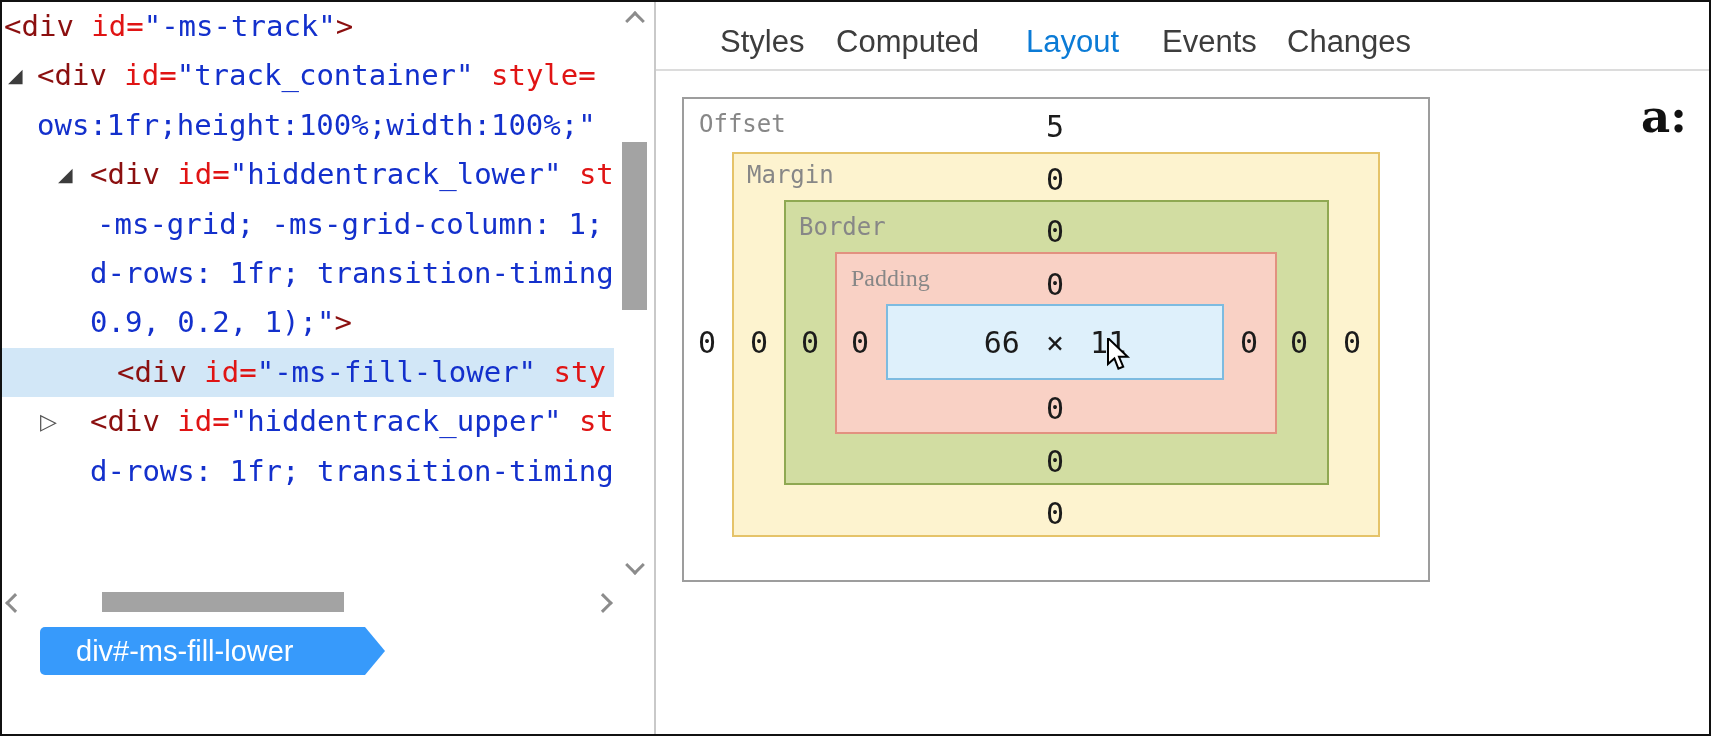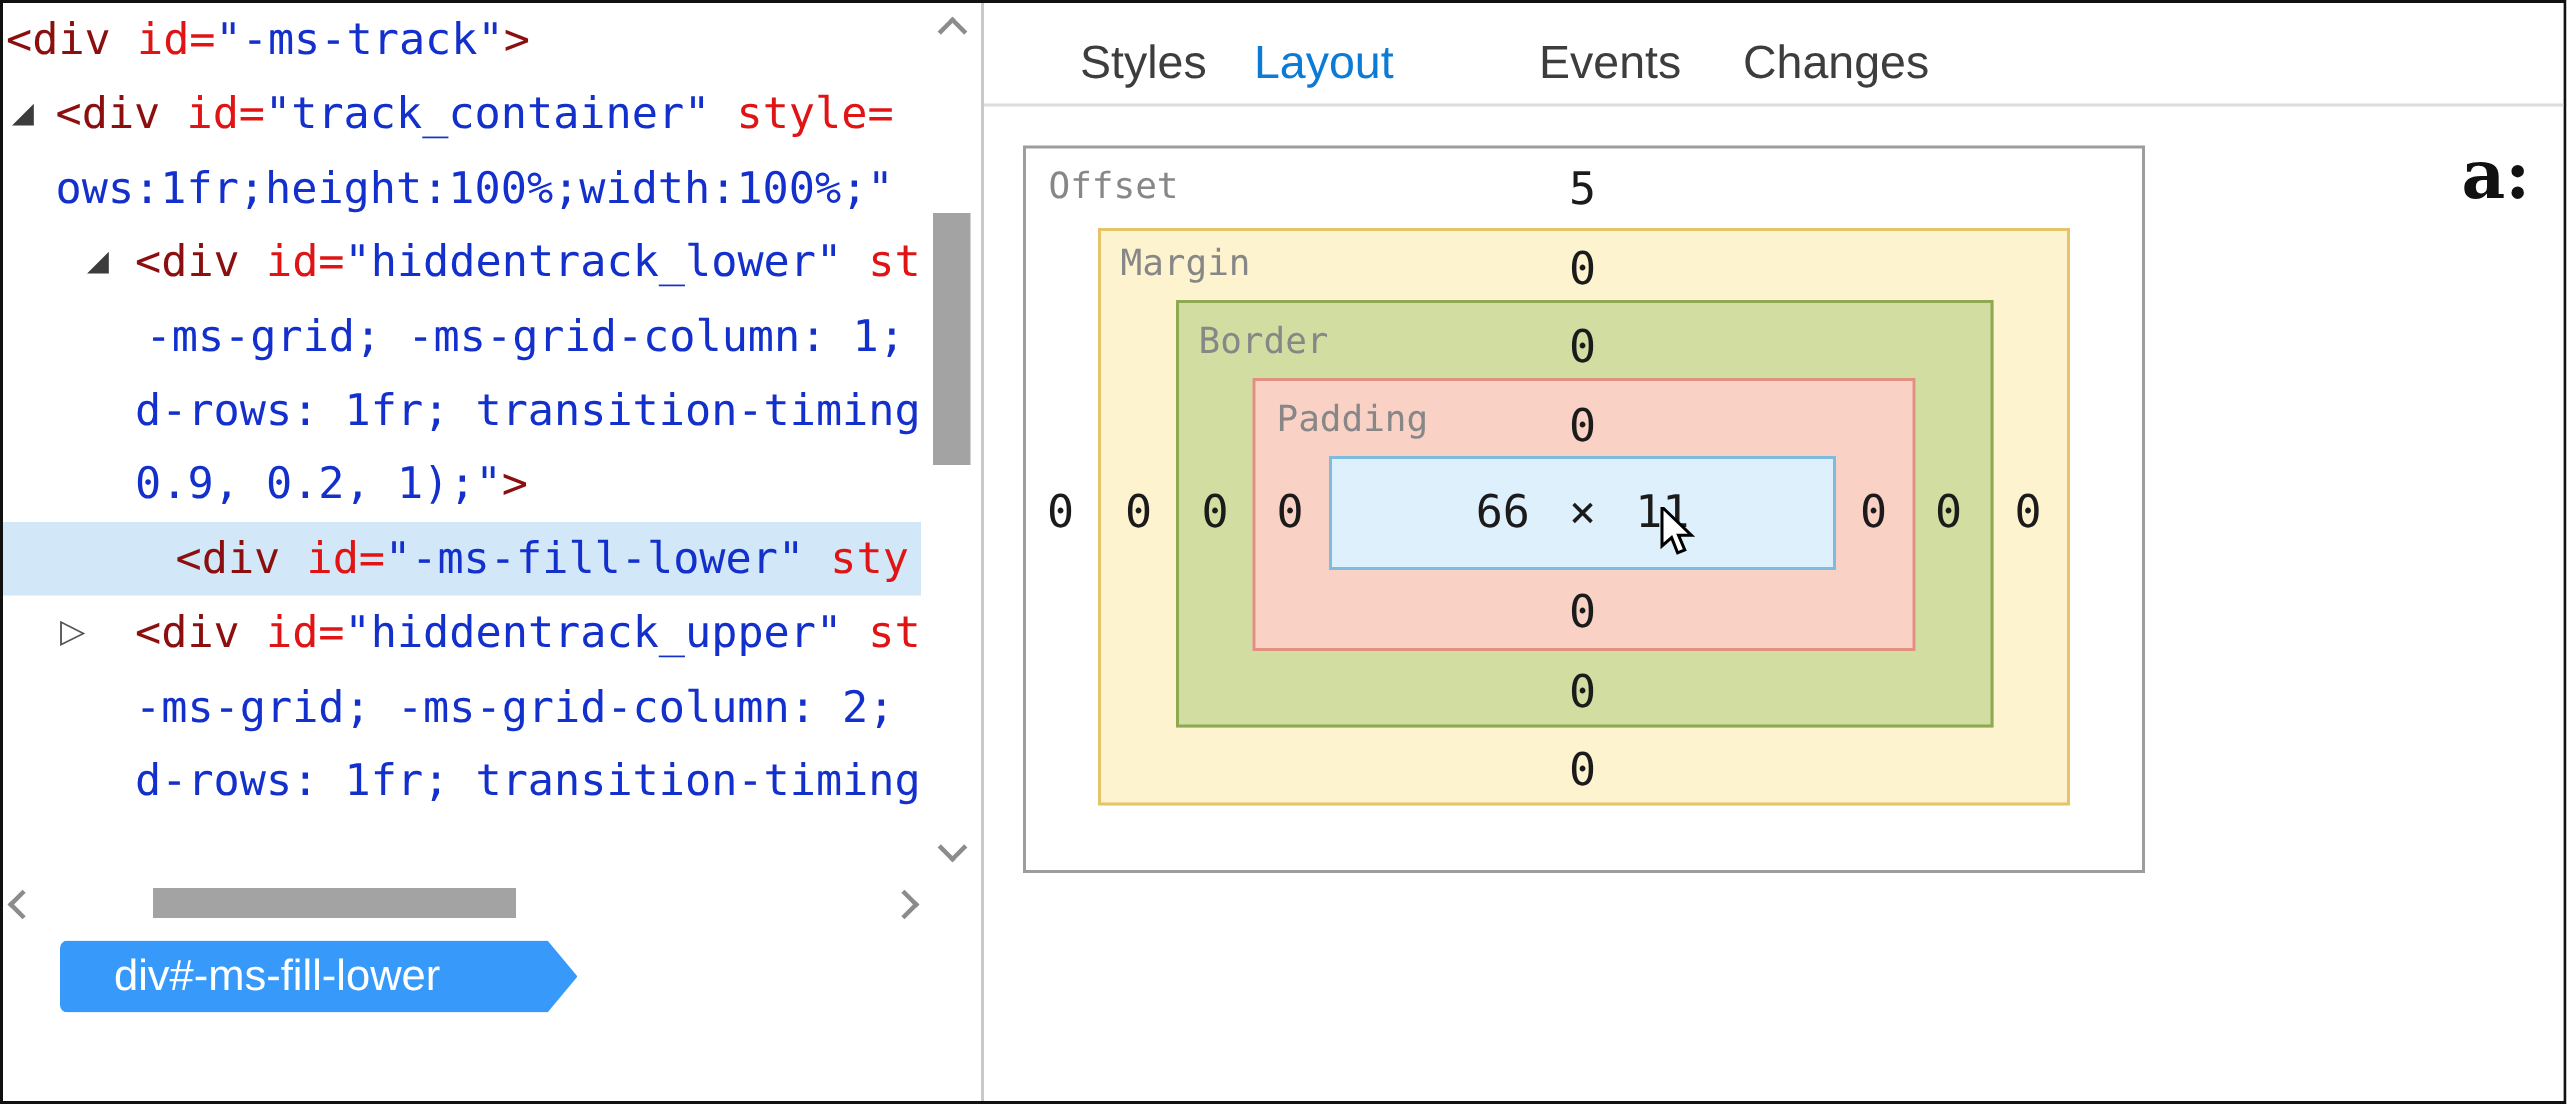--- a/index.html
+++ b/index.html
@@ -60,21 +60,21 @@
   .bm-box{position:absolute;box-sizing:border-box;}
   .bm-offset {left:26px; top:95px; width:748px;height:485px;border:2px solid #9d9d9d;background:#ffffff;}
   .bm-margin {left:76px; top:150px;width:648px;height:385px;border:2px solid #e5c369;background:#fdf3cf;}
   .bm-border {left:128px;top:198px;width:545px;height:285px;border:2px solid #8fa852;background:#d2dda2;}
   .bm-padding{left:179px;top:250px;width:442px;height:182px;border:2px solid #e29180;background:#f9d1c5;}
   .bm-content{left:230px;top:302px;width:338px;height:76px; border:2px solid #7dbbe0;background:#def0fb;}
   .bm-label{position:absolute;font-family:"DejaVu Sans Mono",monospace;font-size:24px;color:#878787;}
   .l-offset {left:43px; top:108px;}
   .l-margin {left:91px; top:159px;}
   .l-border {left:143px;top:211px;}
-  .l-padding{left:195px;top:263px;}
+  .l-padding{left:195px;top:263px;font-family:Liberation Serif, serif;}
   .val{position:absolute;left:399px;transform:translateX(-50%);
        font-family:"DejaVu Sans Mono",monospace;font-size:30px;color:#1b1b1b;}
   .v-off-top{top:107px;} .v-mar-top{top:160px;} .v-bor-top{top:212px;} .v-pad-top{top:265px;}
   .v-pad-bot{top:389px;} .v-bor-bot{top:442px;} .v-mar-bot{top:494px;}
   .sval{position:absolute;top:340px;transform:translate(-50%,-50%);
         font-family:"DejaVu Sans Mono",monospace;font-size:30px;color:#1b1b1b;}
   .v-off-left{left:51px;} .v-mar-left{left:103px;} .v-bor-left{left:154px;} .v-pad-left{left:204px;}
   .v-pad-right{left:593px;} .v-bor-right{left:643px;} .v-mar-right{left:696px;}
   .content-size{
     position:absolute;left:399px;top:340px;transform:translate(-50%,-50%);
@@ -95,21 +95,20 @@
     <div class="code-area">
         <div class="code-line"><span class="code-text" style="padding-left: 2px;"><span class="c-tag">&lt;div </span><span class="c-attr">id=</span><span class="c-val">"-ms-track"</span><span class="c-tag">&gt;</span></span></div>
         <div class="code-line"><span class="tree-arrow expanded" style="left: 6px;">◢</span><span class="code-text" style="padding-left: 35px;"><span class="c-tag">&lt;div </span><span class="c-attr">id=</span><span class="c-val">"track_container"</span><span class="c-tag"> </span><span class="c-attr">style=</span></span></div>
         <div class="code-line"><span class="code-text" style="padding-left: 35px;"><span class="c-val">ows:1fr;height:100%;width:100%;"</span></span></div>
         <div class="code-line"><span class="tree-arrow expanded" style="left: 56px;">◢</span><span class="code-text" style="padding-left: 88px;"><span class="c-tag">&lt;div </span><span class="c-attr">id=</span><span class="c-val">"hiddentrack_lower"</span><span class="c-tag"> </span><span class="c-attr">st</span></span></div>
         <div class="code-line"><span class="code-text" style="padding-left: 57px; margin-left: 38px;"><span class="c-val">-ms-grid; -ms-grid-column: 1;</span></span></div>
         <div class="code-line"><span class="code-text" style="padding-left: 88px;"><span class="c-val">d-rows: 1fr; transition-timing</span></span></div>
         <div class="code-line"><span class="code-text" style="padding-left: 88px;"><span class="c-val">0.9, 0.2, 1);"</span><span class="c-tag">&gt;</span></span></div>
         <div class="code-line selected"><span class="code-text" style="padding-left: 115px;"><span class="c-tag">&lt;div </span><span class="c-attr">id=</span><span class="c-val">"-ms-fill-lower"</span><span class="c-tag"> </span><span class="c-attr">sty</span></span></div>
         <div class="code-line"><span class="tree-arrow collapsed" style="left: 38px;">▷</span><span class="code-text" style="padding-left: 88px;"><span class="c-tag">&lt;div </span><span class="c-attr">id=</span><span class="c-val">"hiddentrack_upper"</span><span class="c-tag"> </span><span class="c-attr">st</span></span></div>
-        <div class="code-line"><span class="code-text" style="padding-left: 88px;"><span class="c-val">-ms-grid; -ms-grid-column: 2;</span></span></div>
         <div class="code-line"><span class="code-text" style="padding-left: 88px;"><span class="c-val">d-rows: 1fr; transition-timing</span></span></div>
       </div>
 
     <div class="vscroll">
       <div class="chev up"></div>
       <div class="vthumb"></div>
       <div class="chev down"></div>
     </div>
 
     <div class="hscroll">
@@ -119,20 +118,21 @@
     </div>
 
     <div class="badge">div#-ms-fill-lower</div>
   </div>
 
   <div class="divider"></div>
 
   <div class="right-pane">
     <div class="tabbar">
         <span class="tab">Styles</span>
+        <span class="tab">Computed</span>
         <span class="tab active">Layout</span>
         <span class="tab">Events</span>
         <span class="tab">Changes</span>
       </div>
 
     <div>
 
       <div class="bm-box bm-offset"></div>
       <div class="bm-box bm-margin"></div>
       <div class="bm-box bm-border"></div>

